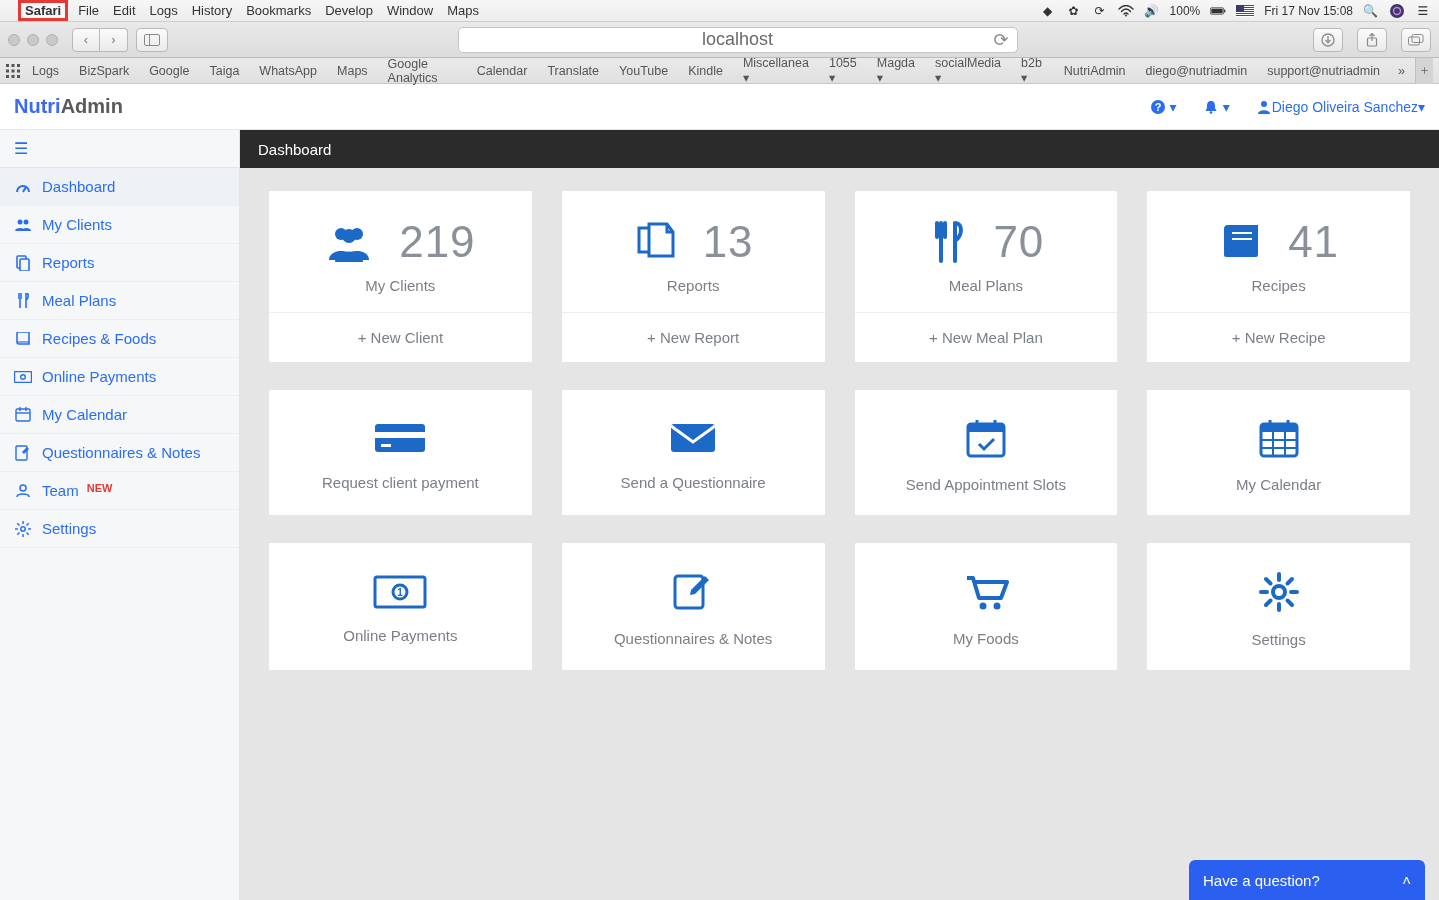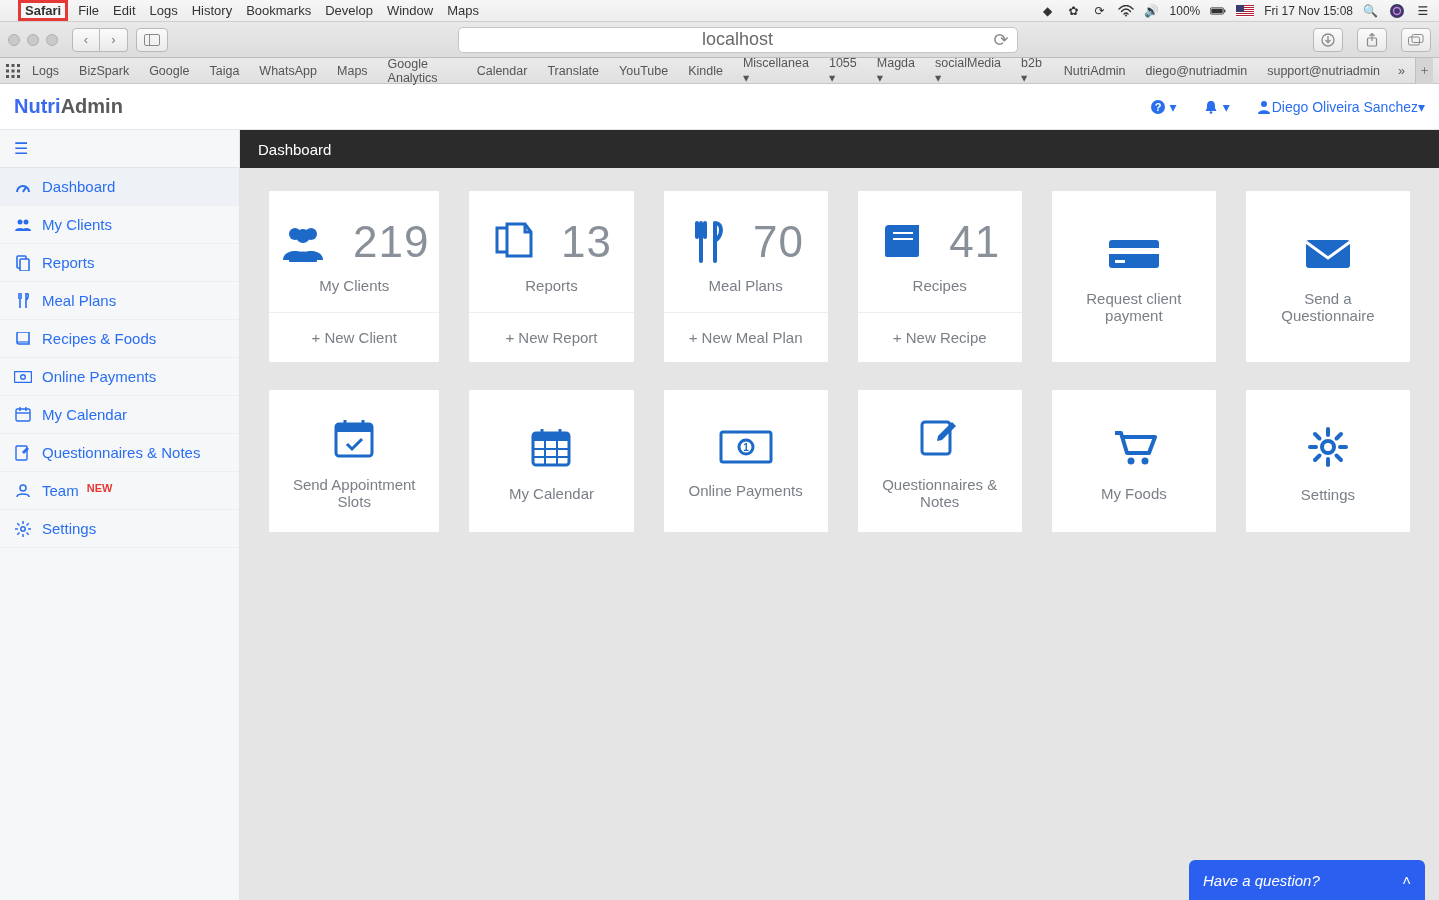--- a/index.html
+++ b/index.html
@@ -48,32 +48,32 @@
   .main { display:flex; height: calc(900px - 22px - 36px - 26px - 46px); }
   .sidebar { width:240px; background:#f6f7f8; border-right:1px solid #e2e4e6; }
   .sidebar-top { height:38px; display:flex; align-items:center; padding:0 14px; border-bottom:1px solid #e2e4e6; color:#2a6ef0; font-size:16px;}
   .side-item { display:flex; align-items:center; gap:10px; padding:10px 14px; border-bottom:1px solid #eceef0; color:#2a6ef0; font-size:15px;}
   .side-item.active { background:#eef1f5; }
   .side-item .badge-new { color:#e53935; font-size:11px; font-weight:700; margin-left:-2px; margin-top:-6px;}
   .side-ico { width:18px; display:inline-flex; justify-content:center; }
 
   .content { flex:1; background:#e5e5e5; overflow:auto; position:relative;}
   .page-title-bar { height:38px; background:#2b2b2b; color:#fff; display:flex; align-items:center; padding:0 18px; font-size:15px;}
-  .cards { padding:22px 28px; display:grid; grid-template-columns: repeat(6, 1fr); gap:26px 28px;}
+  .cards { padding:22px 28px; display:grid; grid-template-columns: repeat(4, 1fr); gap:26px 28px;}
   .card { background:#fff; border:1px solid #e3e5e8; border-radius:2px; display:flex; flex-direction:column;}
   .stat-card .top { display:flex; align-items:center; justify-content:center; gap:26px; padding:26px 10px 10px;}
   .stat-card .top .big-ico { color:#1d69c7; }
   .stat-card .num { font-size:44px; font-weight:300; color:#8a9099; letter-spacing:1px;}
   .stat-card .label { text-align:center; color:#7a7f87; font-size:15px; padding-bottom:18px;}
   .stat-card .action { border-top:1px solid #eceef0; text-align:center; padding:16px 0; color:#7a7f87; font-size:15px;}
   .tile-card { align-items:center; justify-content:center; padding:28px 10px 22px; gap:18px;}
   .tile-card .tile-ico { color:#1d69c7; }
   .tile-card .tile-label { color:#7a7f87; font-size:15px; text-align:center;}
 
-  .chat-widget { position:absolute; right:14px; bottom:0; width:236px; height:40px; background:#2a5ff0; color:#fff; border-radius:6px 6px 0 0; display:flex; align-items:center; justify-content:space-between; padding:0 14px; font-size:15px;font-style:italic;}
+  .chat-widget { position:absolute; right:14px; bottom:0; width:236px; height:40px; background:#2a5ff0; color:#fff; border-radius:6px 6px 0 0; display:flex; align-items:center; justify-content:space-between; padding:0 14px; font-size:15px;}
 
   svg { display:block; }
 </style>
 </head>
 <body>
 
 <div class="mac-menubar">
   <div class="mac-menubar-left">
     <span class="apple-logo"></span>
     <span class="safari-highlight">Safari</span>

